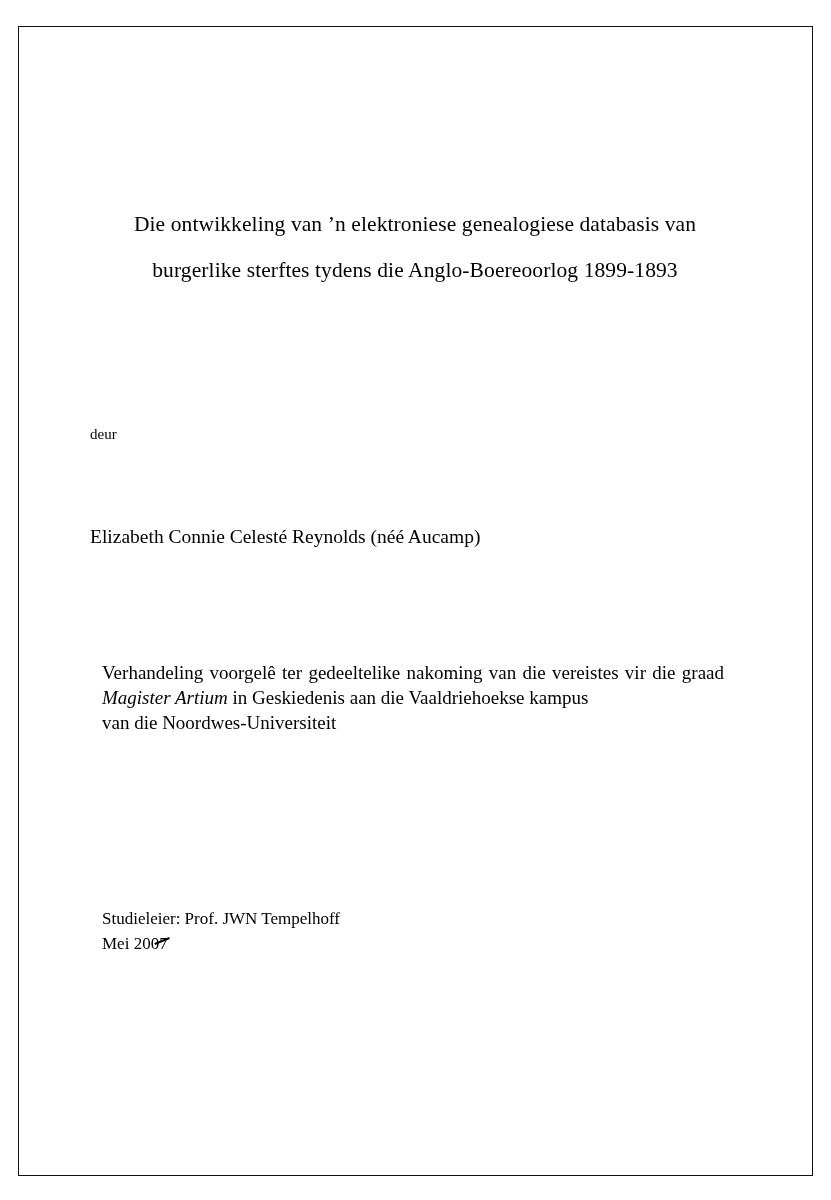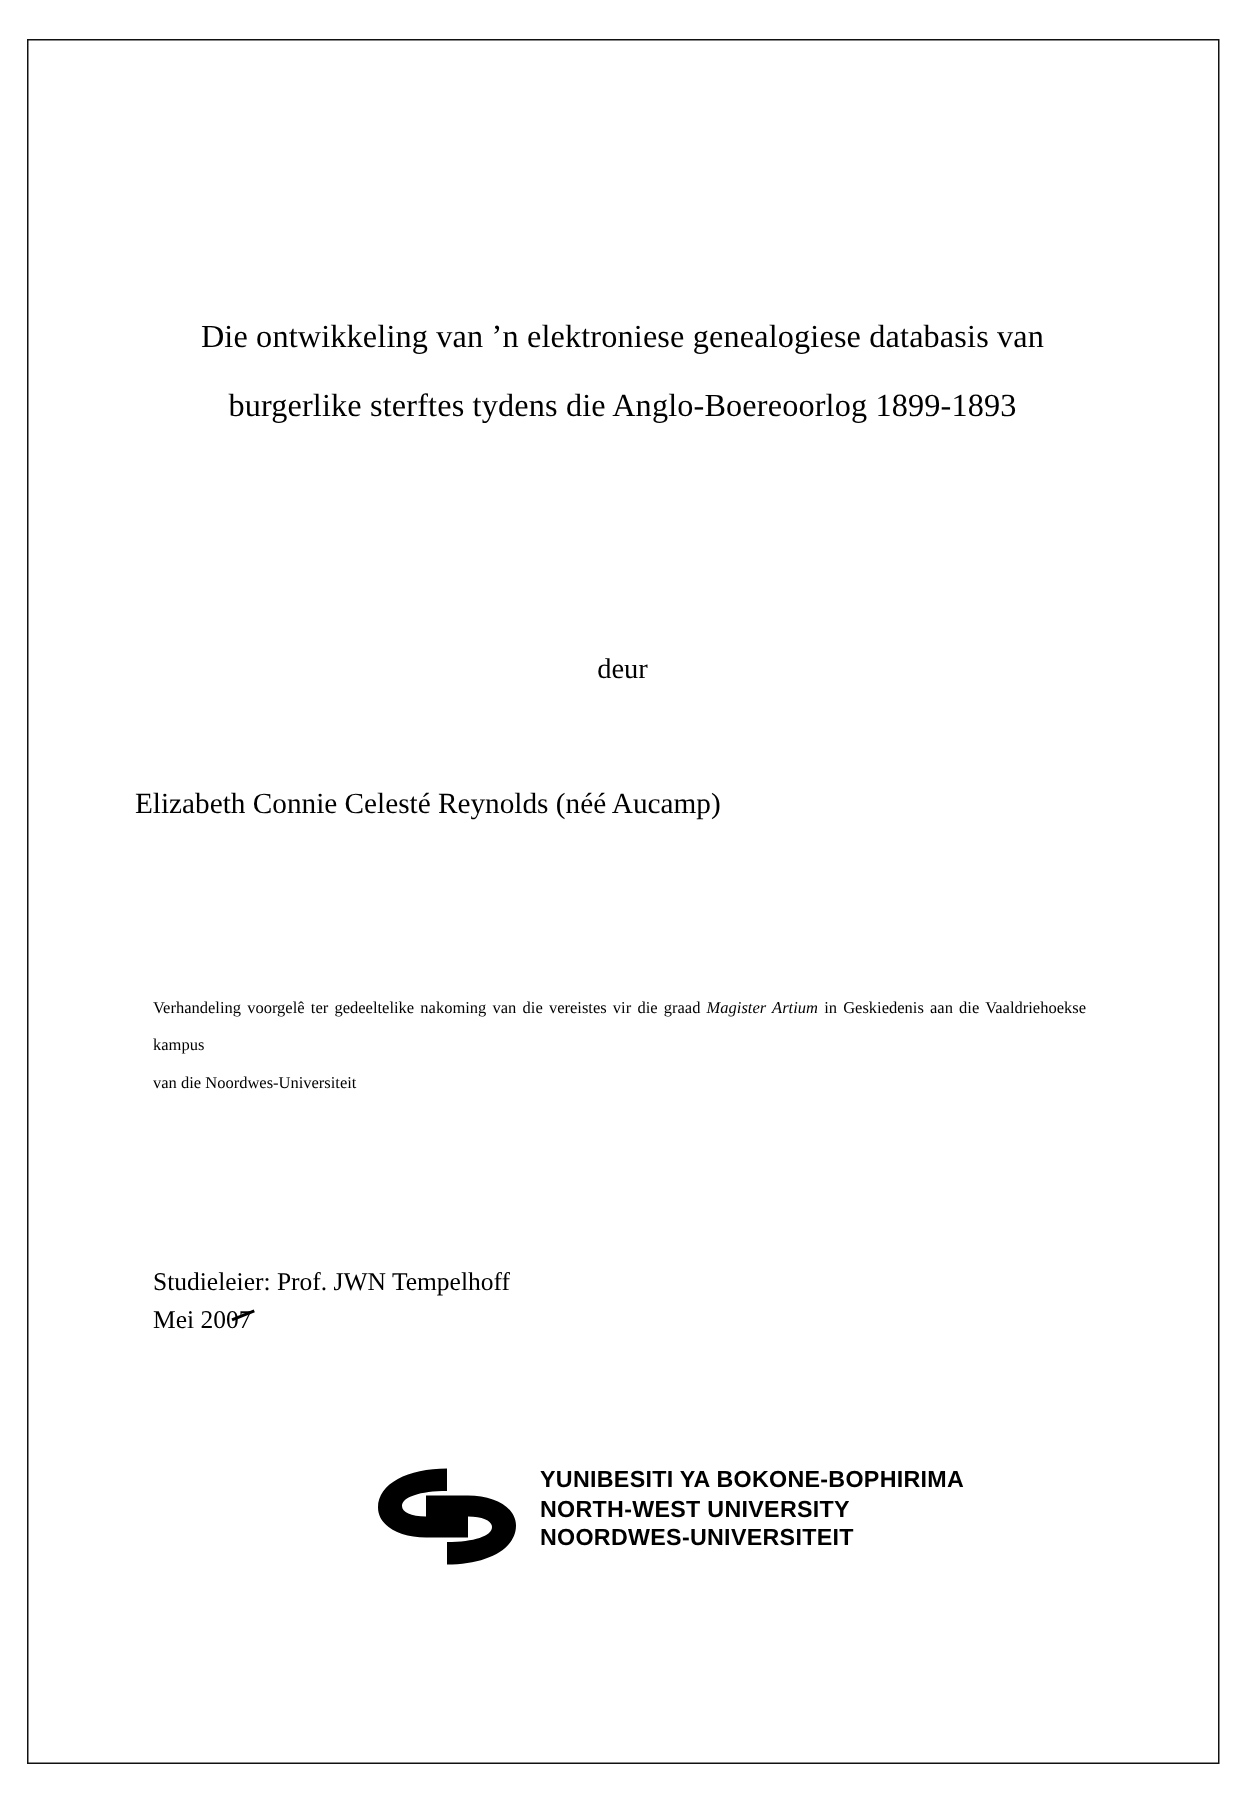--- a/index.html
+++ b/index.html
@@ -44,52 +44,51 @@
     text-align: center;
   }
   .title-line {
     font-size: 21.5px;
     line-height: 46px;
     letter-spacing: 0.1px;
     white-space: nowrap;
   }
   .byline-label {
     position: absolute;
-    top: 410px;
+    top: 400px;
     left: 0;
     width: 650px;
-    text-align: center;
-    font-size: 19px;
+    font-size: 15px;
   }
   .author {
     position: absolute;
     top: 500px;
     left: 0;
     width: 650px;
     text-align: left;
     font-size: 19.5px;
   }
   .statement {
     position: absolute;
     top: 634px;
     left: 12px;
     width: 622px;
-    font-size: 11px;
+    font-size: 19px;
     line-height: 25px;
   }
   .statement .just {
     text-align: justify;
     text-justify: inter-word;
   }
   .statement i {
     font-style: italic;
   }
   .supervisor {
     position: absolute;
-    top: 816px;
+    top: 880px;
     left: 12px;
     width: 620px;
     font-size: 17px;
     line-height: 25px;
   }
   .date-line {
     position: relative;
     display: inline-block;
   }
   .date-strike {
@@ -149,27 +148,15 @@
     </div>
 
     <div class="supervisor">
       <div>Studieleier: Prof. JWN Tempelhoff</div>
       <div class="date-line">
         <span>Mei 2007</span>
         <span class="date-strike"></span>
       </div>
     </div>
 
-    <div class="logo-wrap">
-      <svg class="logo-mark" viewBox="0 0 112 72">
-        <path d="M56 4 C30 4 10 14 10 30 C10 42 24 50 42 50 L42 36 C32 36 26 33 26 29 C26 23 38 19 56 19 Z" fill="#000000"></path>
-        <path d="M56 68 C82 68 102 58 102 42 C102 30 88 22 70 22 L70 36 C80 36 86 39 86 43 C86 49 74 53 56 53 Z" fill="#000000"></path>
-        <rect x="42" y="22" width="28" height="28" fill="#000000"></rect>
-      </svg>
-      <div class="logo-text">
-        <div>YUNIBESITI YA BOKONE-BOPHIRIMA</div>
-        <div>NORTH-WEST UNIVERSITY</div>
-        <div>NOORDWES-UNIVERSITEIT</div>
-      </div>
-    </div>
 
   </div>
 </div>
 
 </body></html>

